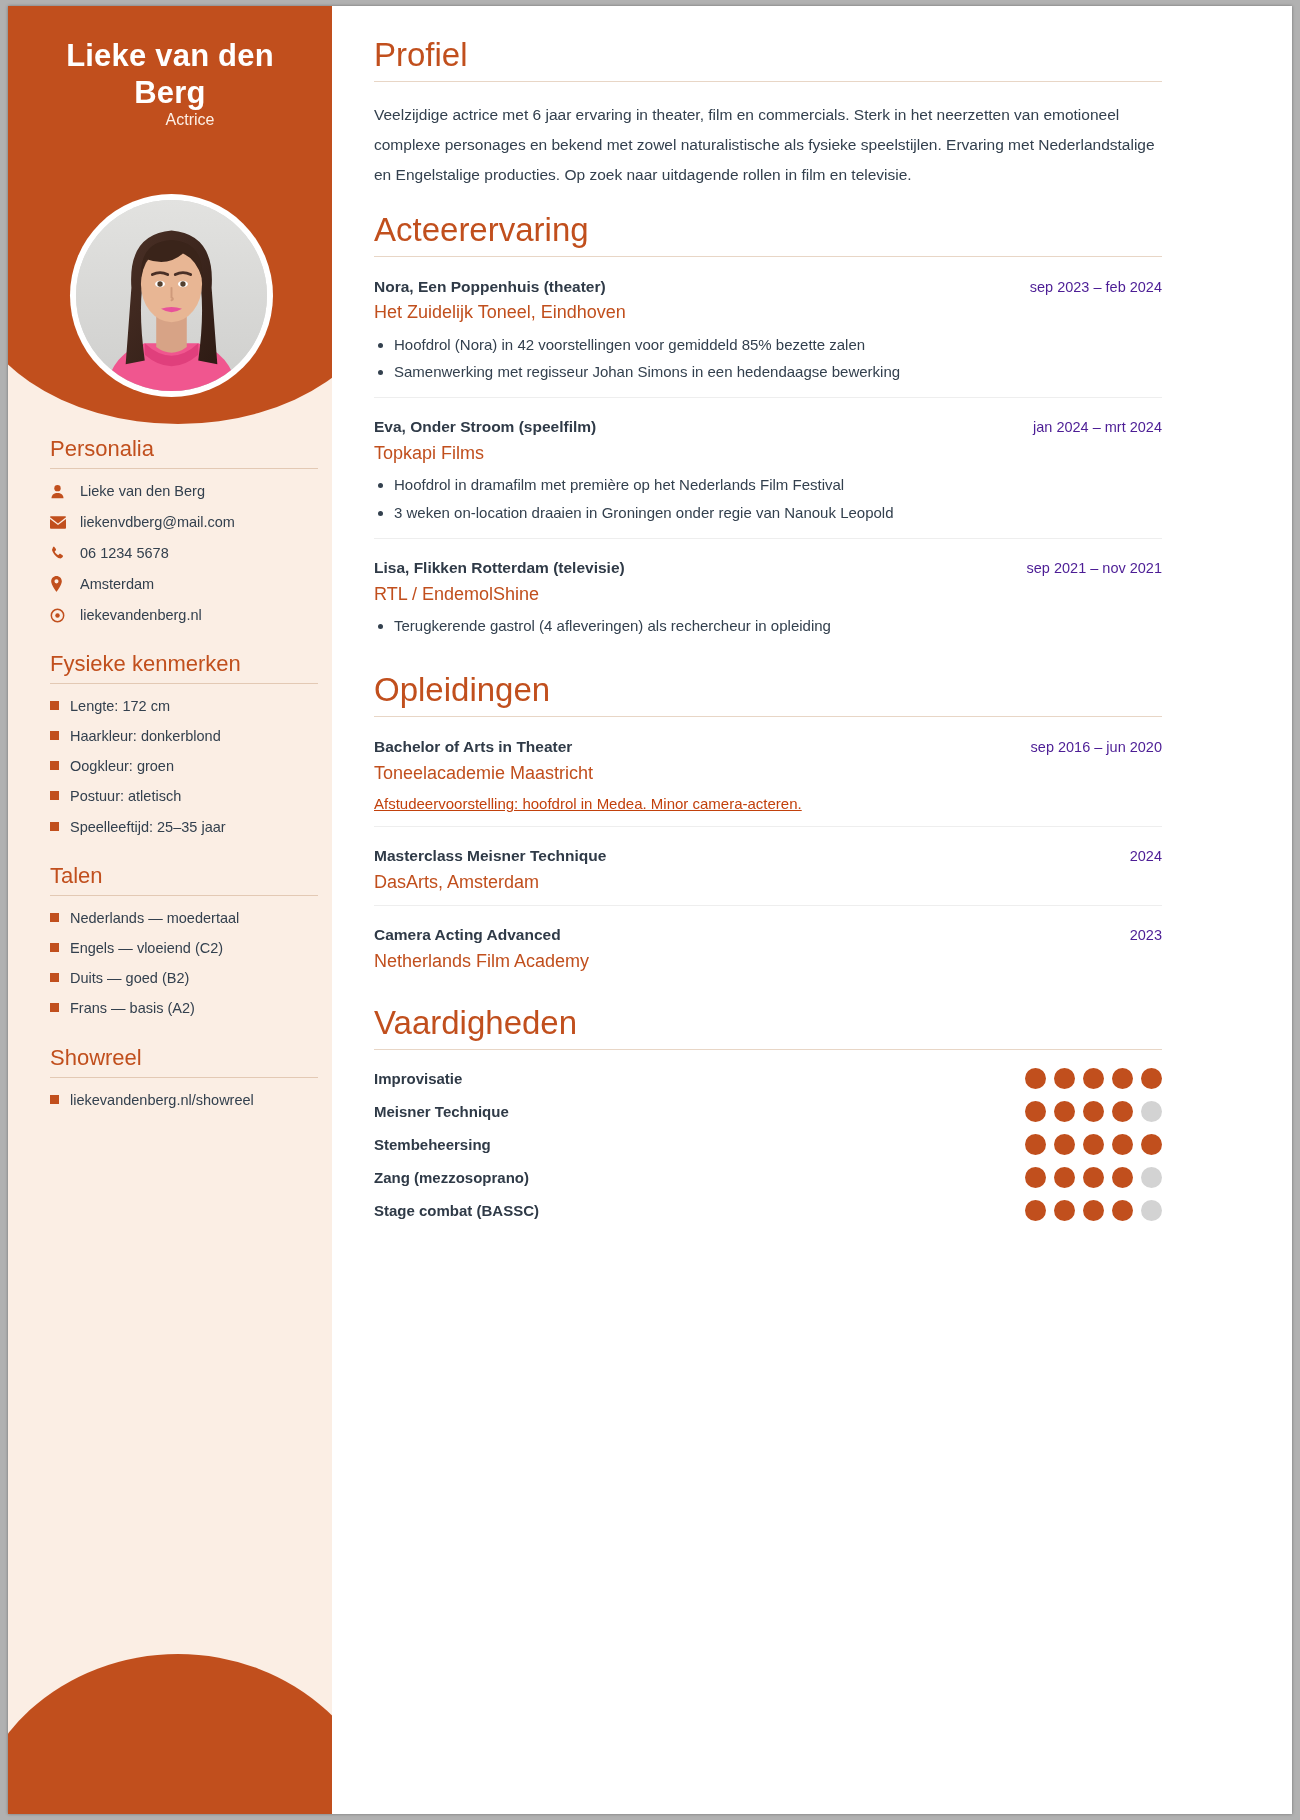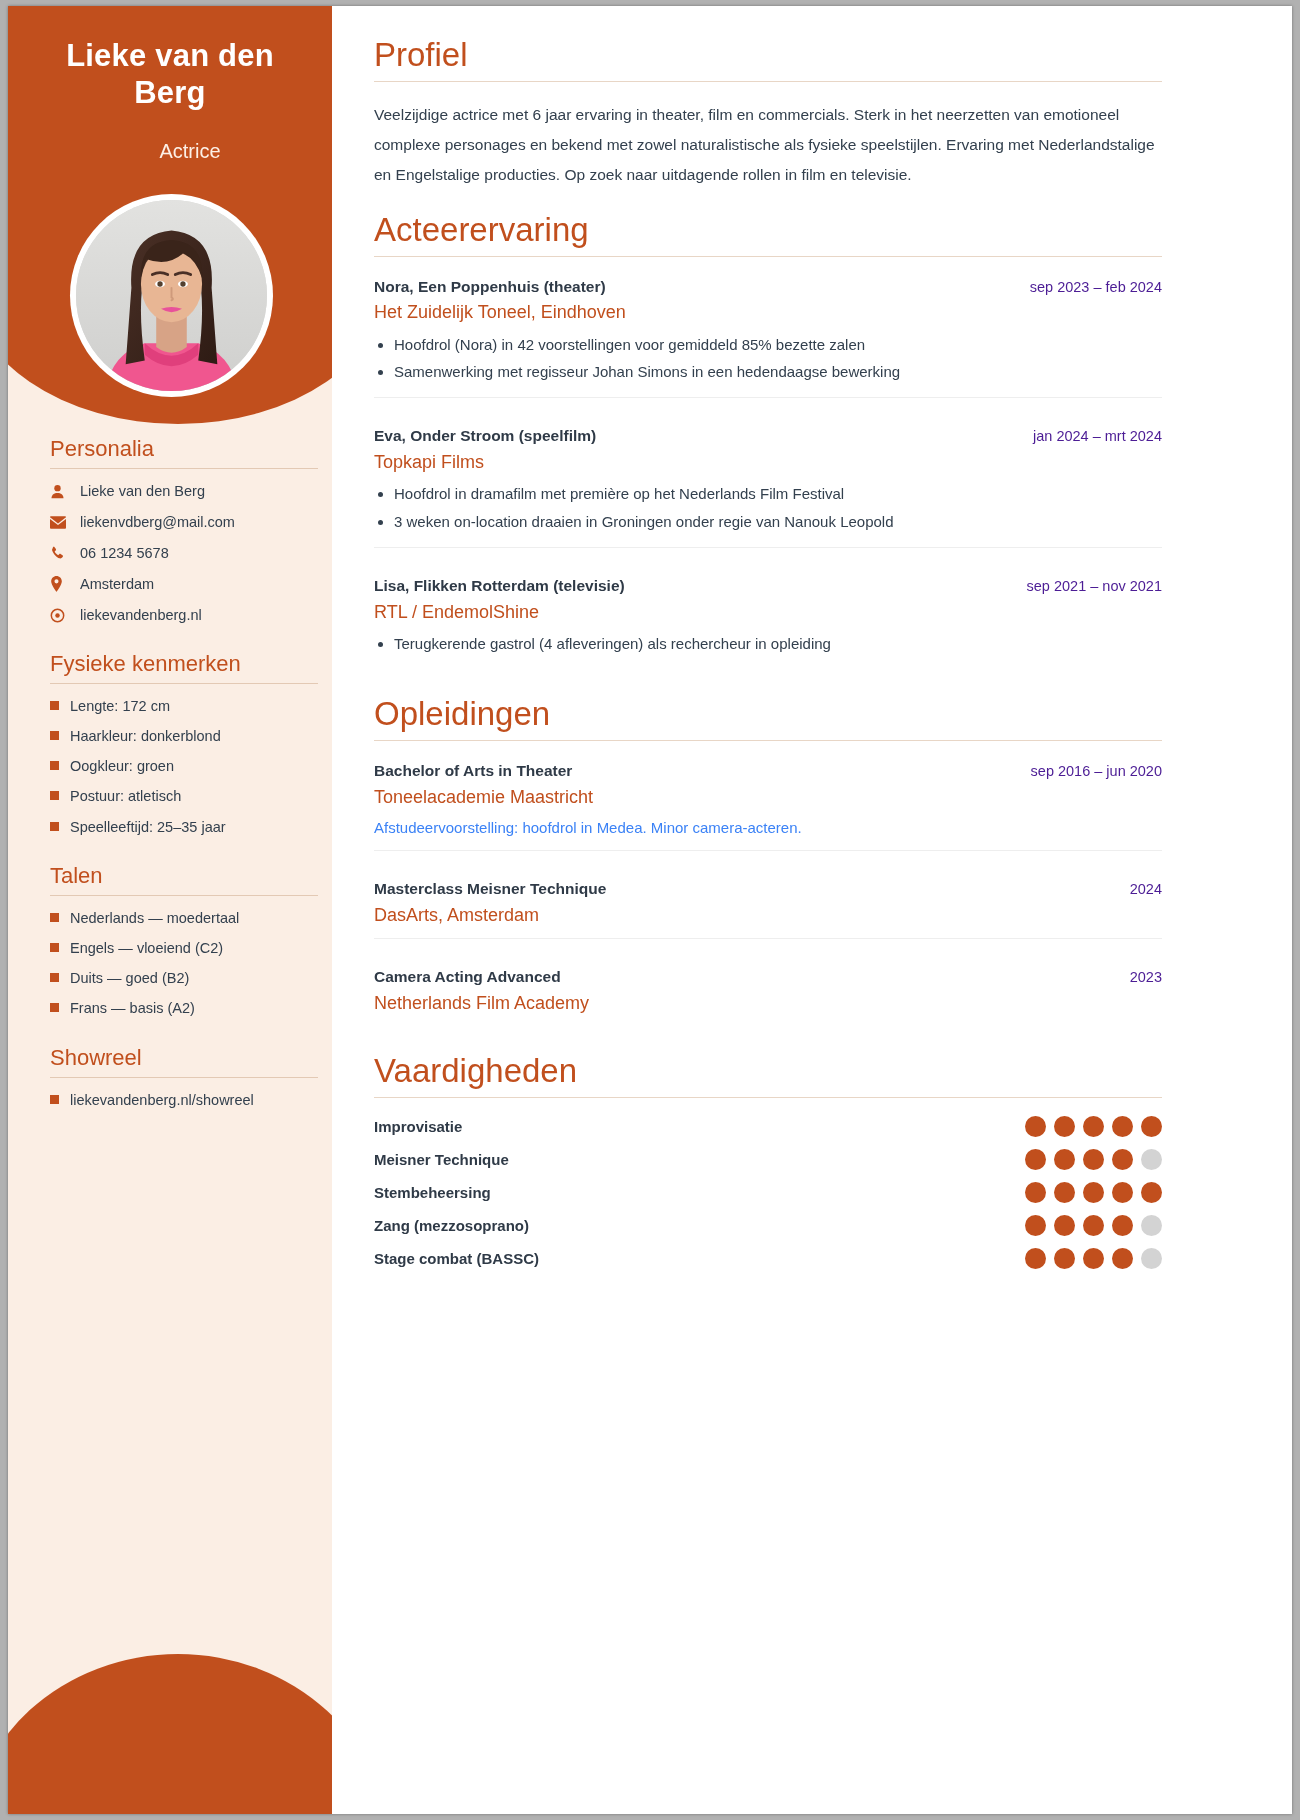--- a/index.html
+++ b/index.html
@@ -69,22 +69,22 @@
   .cand-name {
     color: #ffffff;
     font-size: 31px;
     font-weight: bold;
     line-height: 1.18;
     padding: 0 22px;
     letter-spacing: 0.2px;
   }
   .cand-role {
     color: #fdf0e6;
-    font-size: 20px;
-    margin-top: 29px;
+    font-size: 16px;
+    margin-top: 0;
     font-weight: normal;
     padding-left: 40px;
   }
 
   .avatar-wrap {
     position: absolute;
     left: 62px;
     top: 188px;
     width: 203px;
     height: 203px;
@@ -188,21 +188,21 @@
   .profile-text {
     font-size: 15.5px;
     line-height: 1.95;
     color: #33404e;
     margin: 0;
   }
 
   .entry {
     padding: 2px 0 10px 0;
     border-bottom: 1px solid #eeeeee;
-    margin-bottom: 26px;
+    margin-bottom: 17px;
   }
   .entry.last { border-bottom: none; }
   .entry-head {
     display: flex;
     justify-content: space-between;
     align-items: baseline;
   }
   .entry-title {
     font-size: 15.5px;
     font-weight: bold;
@@ -216,23 +216,24 @@
     padding-left: 18px;
   }
   .entry-org {
     font-size: 18px;
     color: #c14f1d;
     margin-top: 3px;
     line-height: 1.4;
   }
   .entry-desc {
     font-size: 15px;
-    color: #3b82f6;
+    color: #c2410c;
     margin-top: 7px;
     line-height: 1.5;
+    text-decoration: underline;
   }
   .entry-bullets {
     margin: 7px 0 0 0;
     padding-left: 20px;
   }
   .entry-bullets li {
     font-size: 15px;
     color: #33404e;
     line-height: 1.55;
     margin-bottom: 4px;

